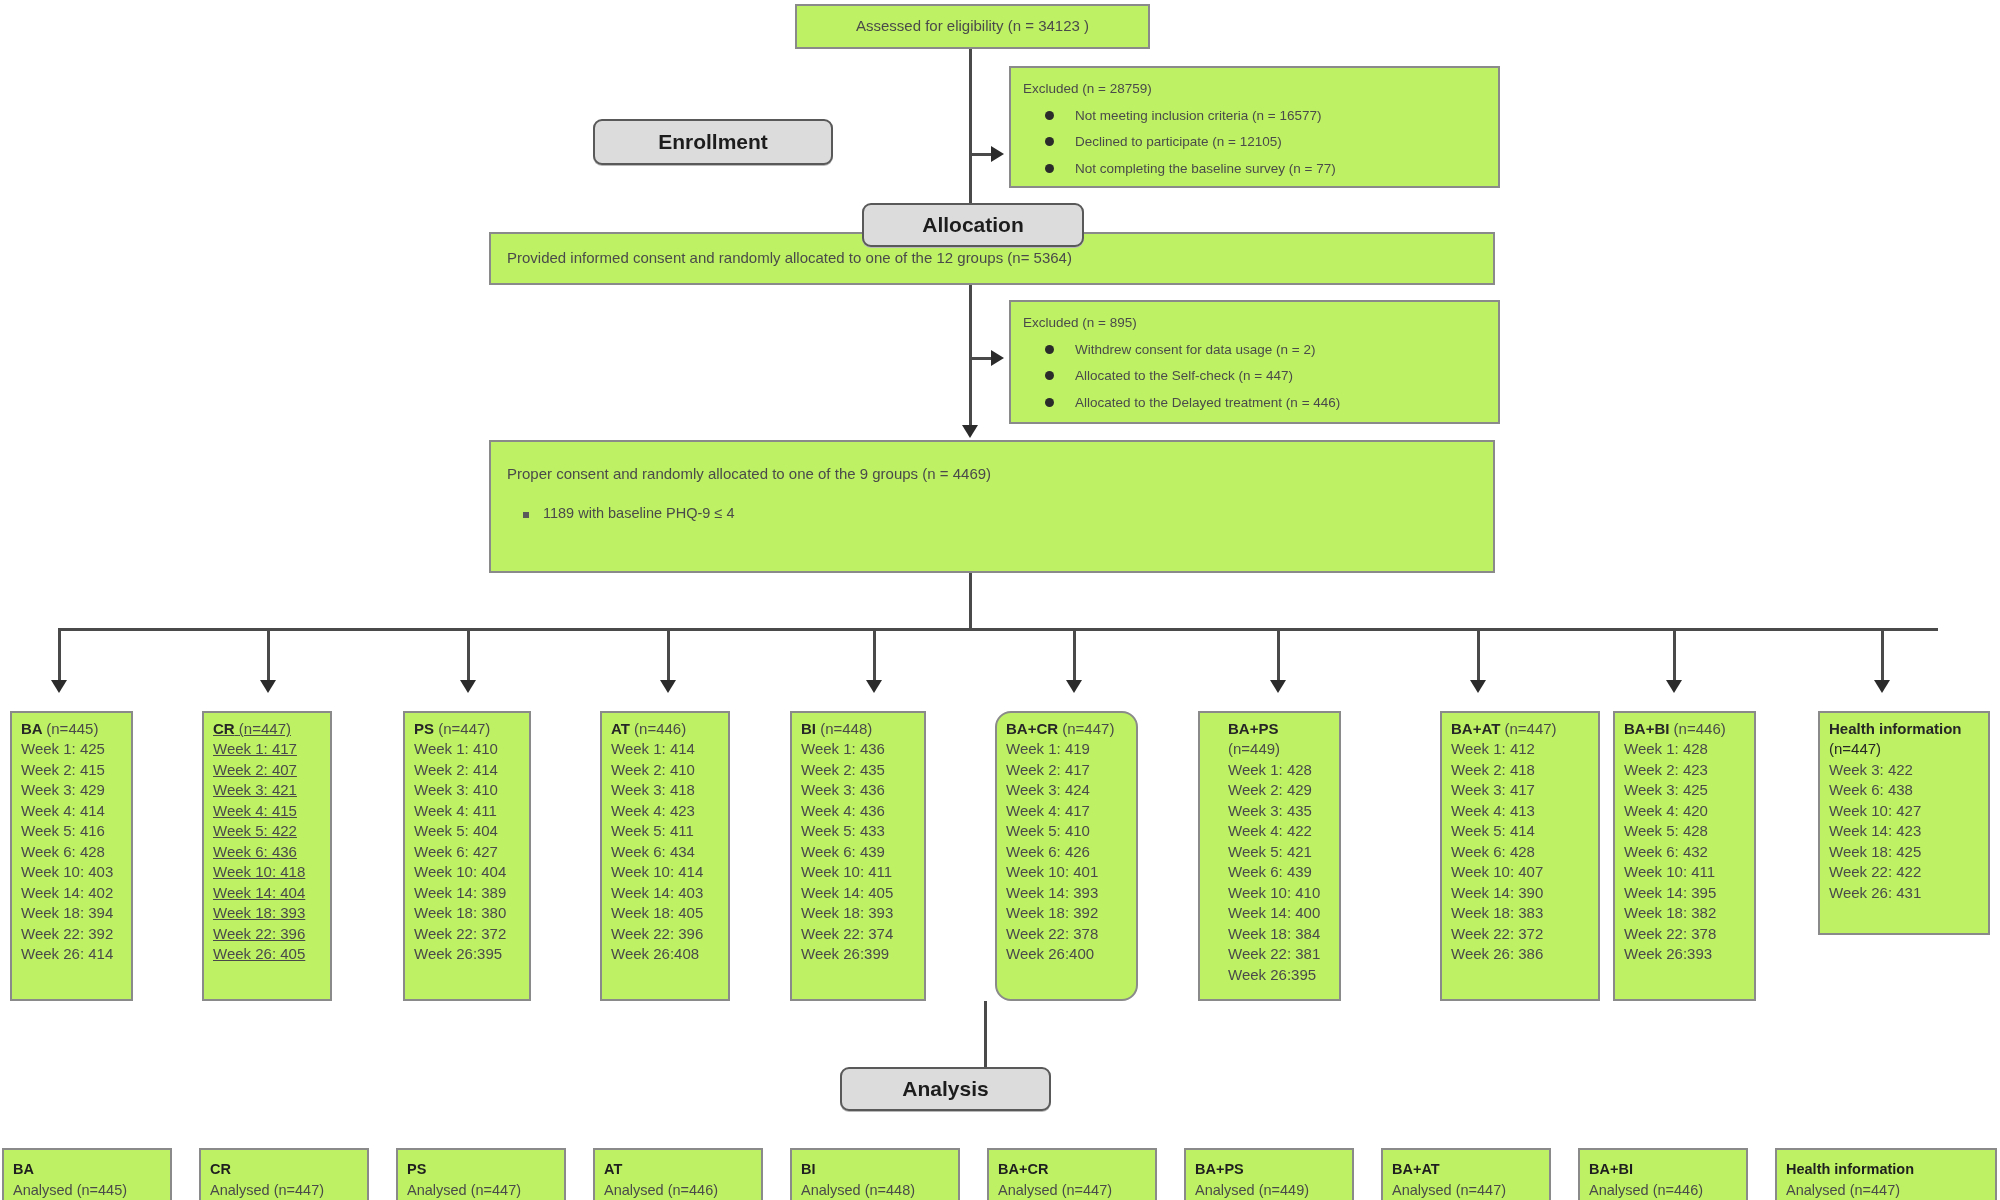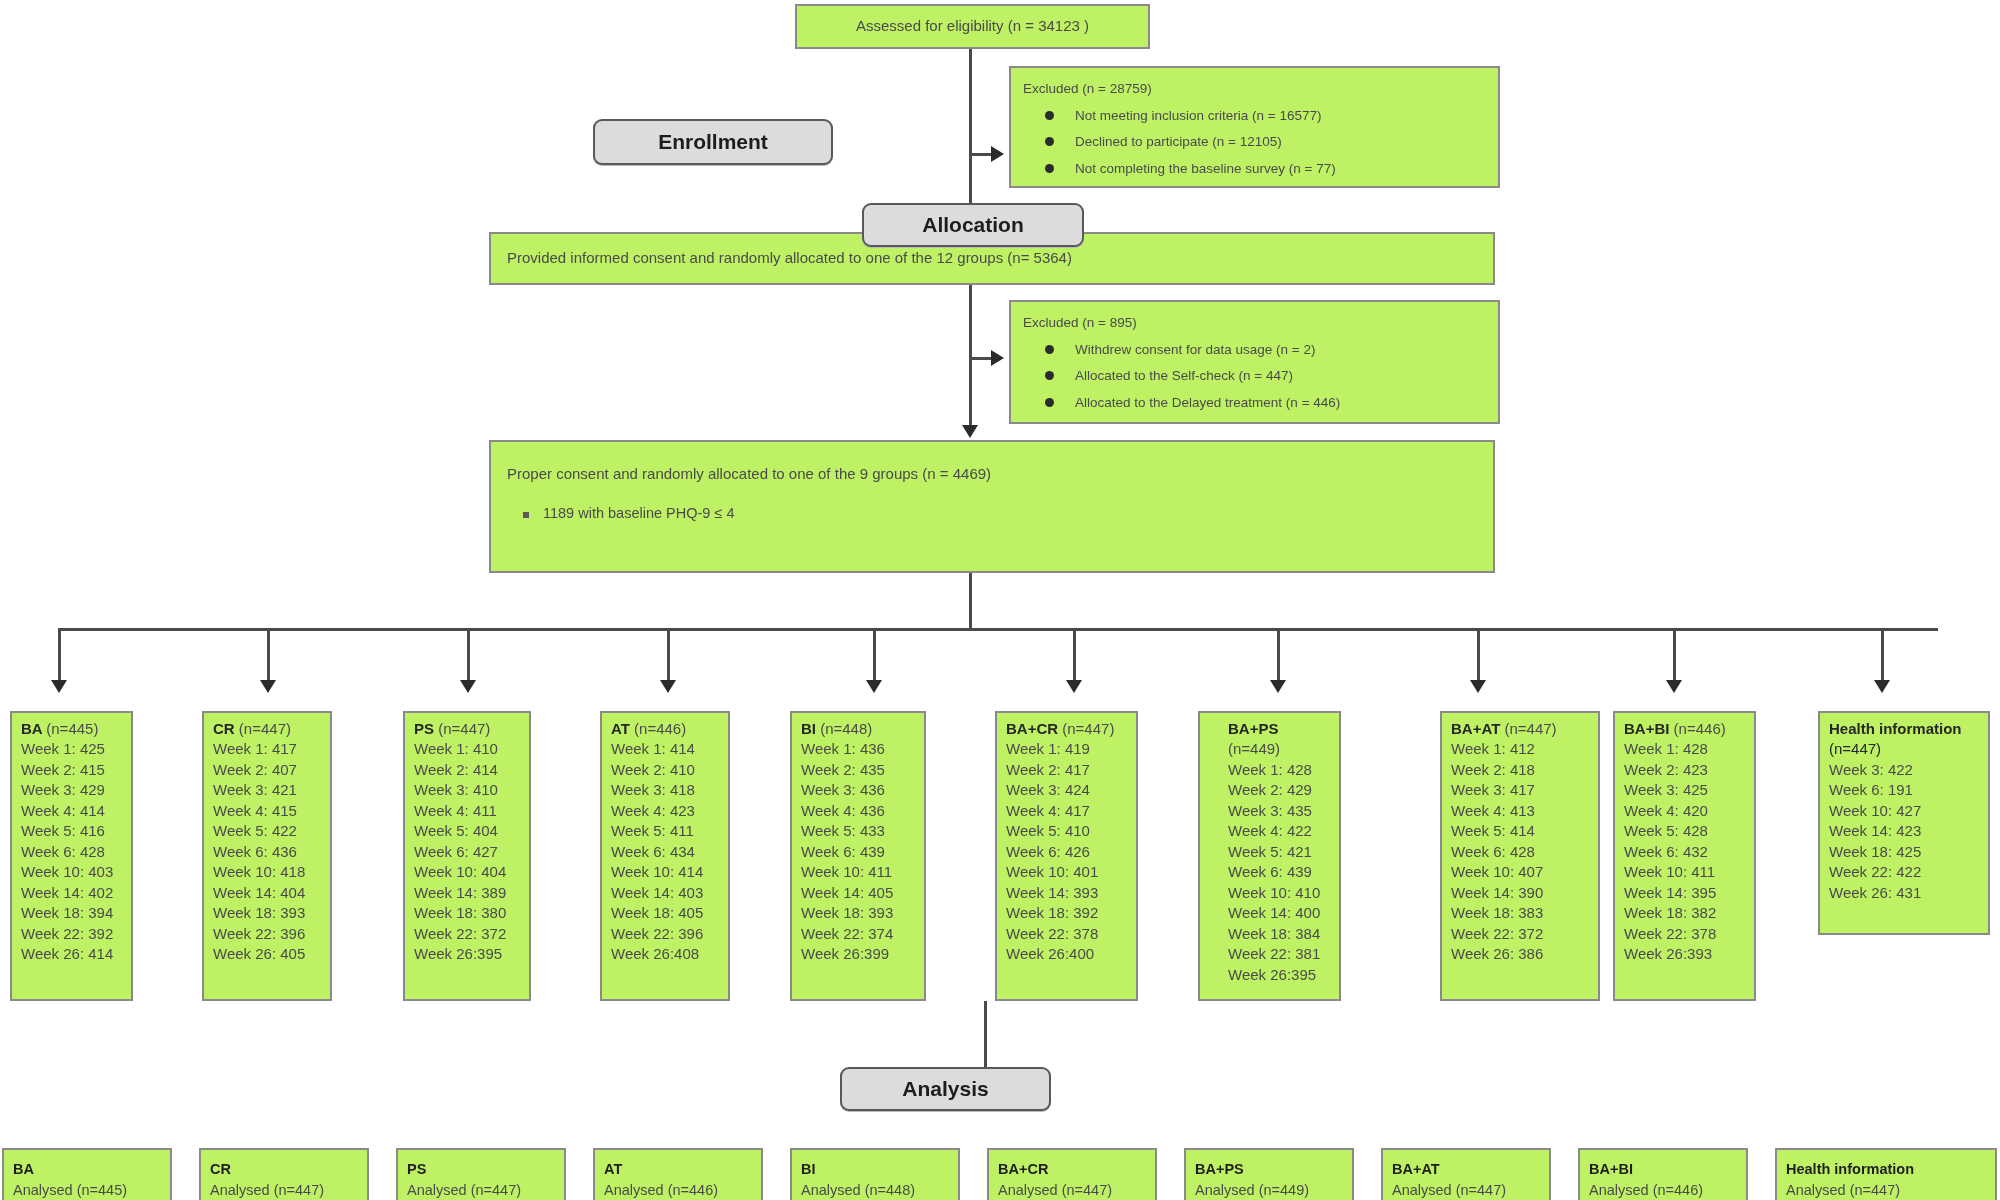--- a/index.html
+++ b/index.html
@@ -163,21 +163,21 @@
   <div class="wk">Week 4: 414</div>
   <div class="wk">Week 5: 416</div>
   <div class="wk">Week 6: 428</div>
   <div class="wk">Week 10: 403</div>
   <div class="wk">Week 14: 402</div>
   <div class="wk">Week 18: 394</div>
   <div class="wk">Week 22: 392</div>
   <div class="wk">Week 26: 414</div>
 </div>
 
-<div class="box arm" style="left:202px;top:711px;width:130px;height:290px;">
+<div class="box arm" style="left:202px;top:711px;width:130px;height:290px;text-decoration:underline;">
   <div class="hd"><span>CR</span> <span class="n">(n=447)</span></div>
   <div class="wk">Week 1: 417</div>
   <div class="wk">Week 2: 407</div>
   <div class="wk">Week 3: 421</div>
   <div class="wk">Week 4: 415</div>
   <div class="wk">Week 5: 422</div>
   <div class="wk">Week 6: 436</div>
   <div class="wk">Week 10: 418</div>
   <div class="wk">Week 14: 404</div>
   <div class="wk">Week 18: 393</div>
@@ -223,21 +223,21 @@
   <div class="wk">Week 4: 436</div>
   <div class="wk">Week 5: 433</div>
   <div class="wk">Week 6: 439</div>
   <div class="wk">Week 10: 411</div>
   <div class="wk">Week 14: 405</div>
   <div class="wk">Week 18: 393</div>
   <div class="wk">Week 22: 374</div>
   <div class="wk">Week 26:399</div>
 </div>
 
-<div class="box arm" style="left:995px;top:711px;width:143px;height:290px;">
+<div class="box arm" style="left:995px;top:711px;width:143px;height:290px;border-radius:16px;">
   <div class="hd"><span>BA+CR</span> <span class="n">(n=447)</span></div>
   <div class="wk">Week 1: 419</div>
   <div class="wk">Week 2: 417</div>
   <div class="wk">Week 3: 424</div>
   <div class="wk">Week 4: 417</div>
   <div class="wk">Week 5: 410</div>
   <div class="wk">Week 6: 426</div>
   <div class="wk">Week 10: 401</div>
   <div class="wk">Week 14: 393</div>
   <div class="wk">Week 18: 392</div>
@@ -287,21 +287,21 @@
   <div class="wk">Week 14: 395</div>
   <div class="wk">Week 18: 382</div>
   <div class="wk">Week 22: 378</div>
   <div class="wk">Week 26:393</div>
 </div>
 
 <div class="box arm" style="left:1818px;top:711px;width:172px;height:224px;">
   <div class="hd"><span>Health information</span></div>
   <div class="hd n" style="font-weight:normal;"> (n=447)</div>
   <div class="wk">Week 3: 422</div>
-  <div class="wk">Week 6: 191</div>
+  <div class="wk">Week 6: 438</div>
   <div class="wk">Week 10: 427</div>
   <div class="wk">Week 14: 423</div>
   <div class="wk">Week 18: 425</div>
   <div class="wk">Week 22: 422</div>
   <div class="wk">Week 26: 431</div>
 </div>
 
 <div class="vline" style="left:984px;top:1001px;height:66px;"></div>
 
 <div class="stage" style="left:840px;top:1067px;width:211px;height:44px;font-size:21px;">

